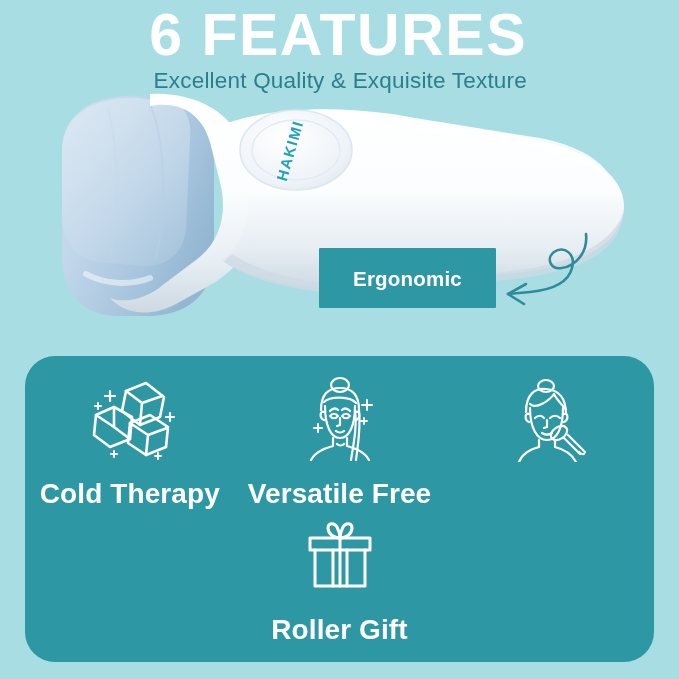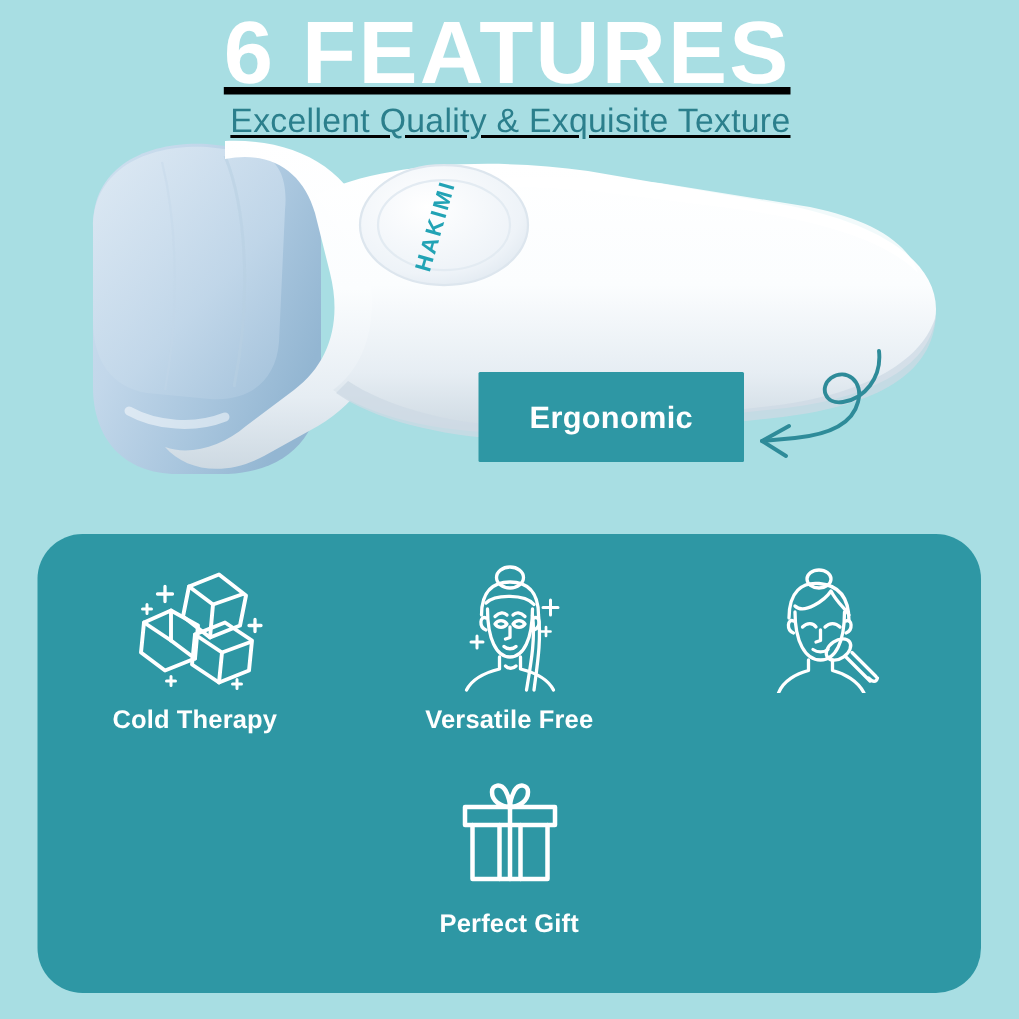--- a/index.html
+++ b/index.html
@@ -5,21 +5,21 @@
   html,body{margin:0;padding:0;}
   body{
     width:679px;height:679px;
     background:#a8dee3;
     font-family:"Liberation Sans", sans-serif;
     overflow:hidden;position:relative;
   }
   .stage{position:absolute;inset:0;width:679px;height:679px;}
 
   
-  .header{position:absolute;left:0;top:4px;width:543px;text-align:right;padding-right:16px;box-sizing:border-box;text-decoration:underline;}
+  .header{position:absolute;left:0;top:4px;width:543px;text-align:right;padding-right:16px;box-sizing:border-box;}
   .title{
     font-size:59px;line-height:62px;font-weight:bold;color:#ffffff;
     letter-spacing:1.5px;margin:0;
   }
   .subtitle{
     font-size:22.5px;line-height:26px;color:#2b7f8c;margin:2px 0 16px 0;
     letter-spacing:0.2px;
   }
 
   
@@ -45,22 +45,22 @@
     display:flex;flex-direction:column;justify-content:flex-start;
     padding-top:20px;box-sizing:border-box;
   }
   .row{display:flex;width:100%;height:136px;}
   .cell{
     flex:1;display:flex;flex-direction:column;
     align-items:center;justify-content:flex-start;
   }
   .icon-box{height:86px;display:flex;align-items:center;justify-content:center;}
   .flabel{
-    color:#ffffff;font-weight:bold;font-size:17px;line-height:24px;
-    letter-spacing:0.1px;white-space:nowrap;margin-top:6px;
+    color:#ffffff;font-weight:bold;font-size:28px;line-height:24px;
+    letter-spacing:0.1px;white-space:nowrap;margin-top:20px;
   }
 </style>
 </head>
 <body>
 
 <div class="stage">
 
   <div class="header">
     <div class="title">6 FEATURES</div>
     <div class="subtitle">Excellent Quality &amp; Exquisite Texture</div>
@@ -262,18 +262,18 @@
 
             <rect x="10" y="20" width="60" height="12"></rect>
 
             <path d="M15 32 L15 68 L65 68 L65 32"></path>
 
             <path d="M40 20 L40 68"></path>
             <path d="M33 32 L33 68"></path>
             <path d="M47 32 L47 68"></path>
           </svg>
         </div>
-        <div class="flabel">Perfect Gift</div>
+        <div class="flabel">Roller Gift</div>
       </div>
     </div>
 
   </div>
 </div>
 
 </body></html>

